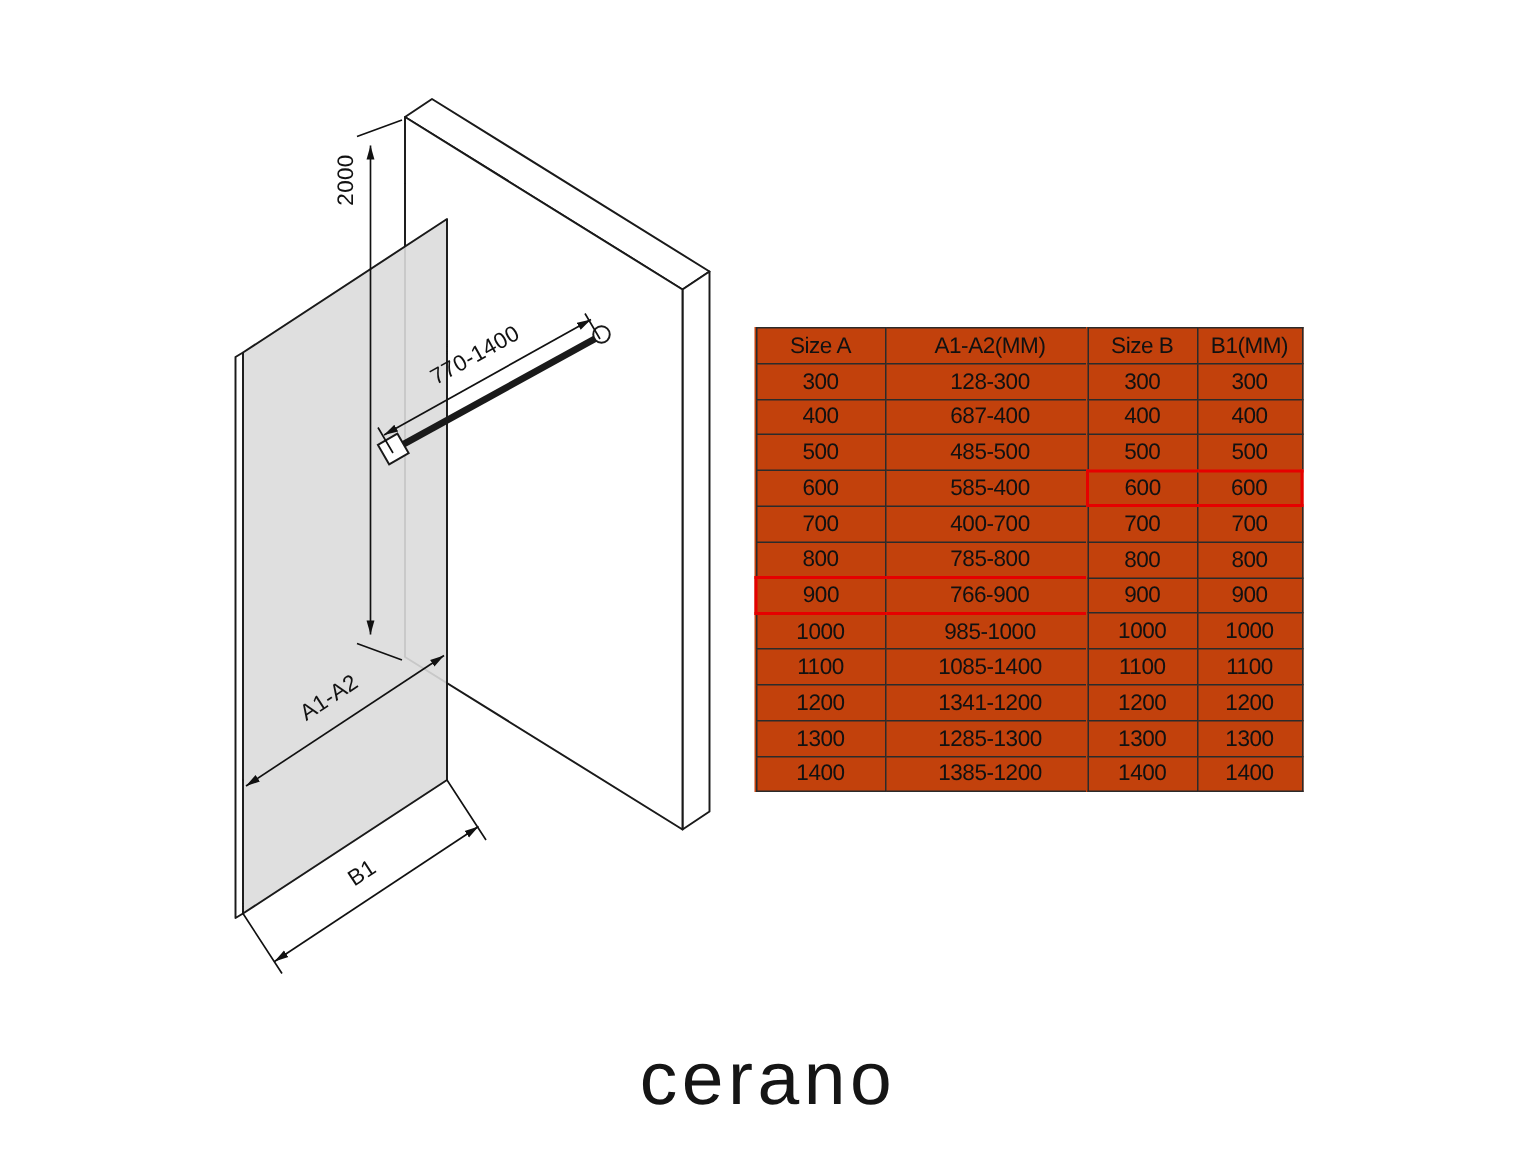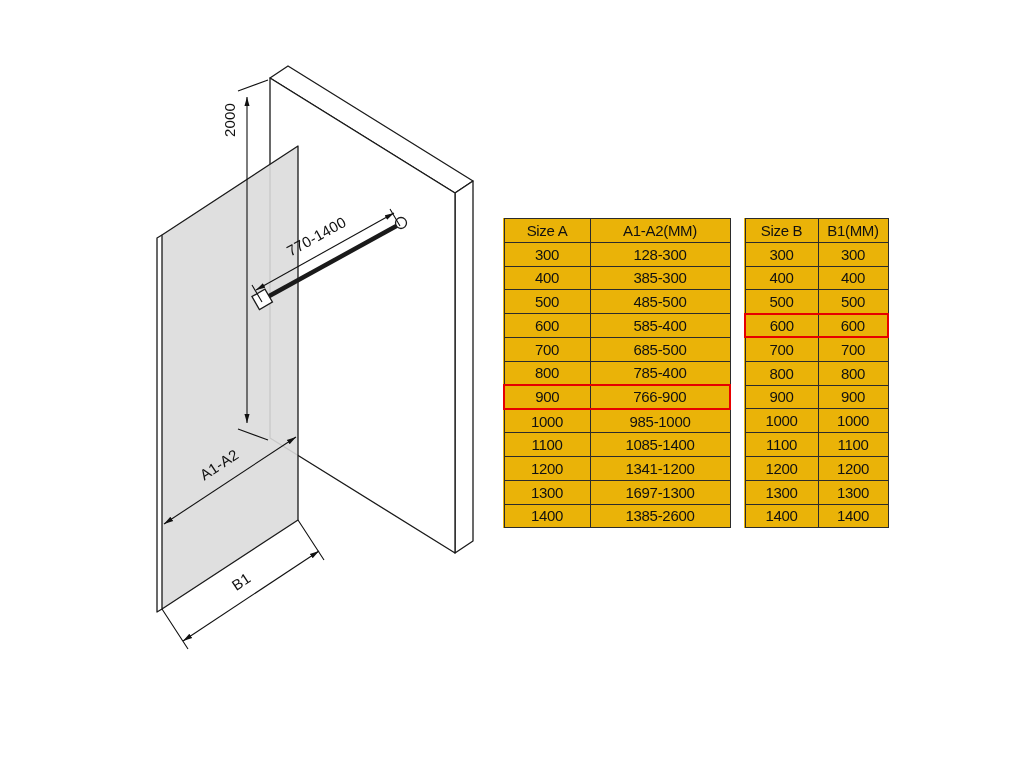--- a/index.html
+++ b/index.html
@@ -19,37 +19,37 @@
     font-size:15px;
     fill:#111;
     font-family:"Liberation Sans", sans-serif;
     letter-spacing:0.2px;
   }
 
   .spec-table {
     position:absolute;
     border-collapse:collapse;
     table-layout:fixed;
-    background:#eab308;
+    background:#c2410c;
   }
   .spec-table th, .spec-table td {
     border:1px solid #2b2b2b;
     text-align:center;
     vertical-align:middle;
     font-size:15px;
     font-weight:normal;
     height:23.8px;
     padding:0 2px;
     color:#111;
     letter-spacing:-0.3px;
     white-space:nowrap;
     overflow:hidden;
   }
   #table-a { left:503px; top:218px; width:226px; }
-  #table-b { left:744px; top:218px; width:143px; }
+  #table-b { left:724px; top:218px; width:143px; }
 
   tr.hl td { border-top:2px solid var(--hl); border-bottom:2px solid var(--hl); }
   tr.hl td:first-child { border-left:2px solid var(--hl); }
   tr.hl td:last-child  { border-right:2px solid var(--hl); }
 
   .logo {
     position:absolute;
     left:0; right:0;
     top:690px;
     text-align:center;
@@ -125,61 +125,61 @@
           <th>A1-A2(MM)</th>
         </tr>
       </thead>
     <tbody>
         <tr>
           <td>300</td>
           <td>128-300</td>
         </tr>
         <tr>
           <td>400</td>
-          <td>385-300</td>
+          <td>687-400</td>
         </tr>
         <tr>
           <td>500</td>
           <td>485-500</td>
         </tr>
         <tr>
           <td>600</td>
           <td>585-400</td>
         </tr>
         <tr>
           <td>700</td>
-          <td>685-500</td>
+          <td>400-700</td>
         </tr>
         <tr>
           <td>800</td>
-          <td>785-400</td>
+          <td>785-800</td>
         </tr>
         <tr class="hl">
           <td>900</td>
           <td>766-900</td>
         </tr>
         <tr>
           <td>1000</td>
           <td>985-1000</td>
         </tr>
         <tr>
           <td>1100</td>
           <td>1085-1400</td>
         </tr>
         <tr>
           <td>1200</td>
           <td>1341-1200</td>
         </tr>
         <tr>
           <td>1300</td>
-          <td>1697-1300</td>
+          <td>1285-1300</td>
         </tr>
         <tr>
           <td>1400</td>
-          <td>1385-2600</td>
+          <td>1385-1200</td>
         </tr>
       </tbody>
   </table>
 
   <table class="spec-table" id="table-b">
     <colgroup>
         <col style="width:73px">
         <col style="width:70px">
       </colgroup>
     <thead>
@@ -233,14 +233,15 @@
           <td>1300</td>
           <td>1300</td>
         </tr>
         <tr>
           <td>1400</td>
           <td>1400</td>
         </tr>
       </tbody>
   </table>
 
+  <div class="logo">cerano</div>
 
 </div>
 
 </body></html>

